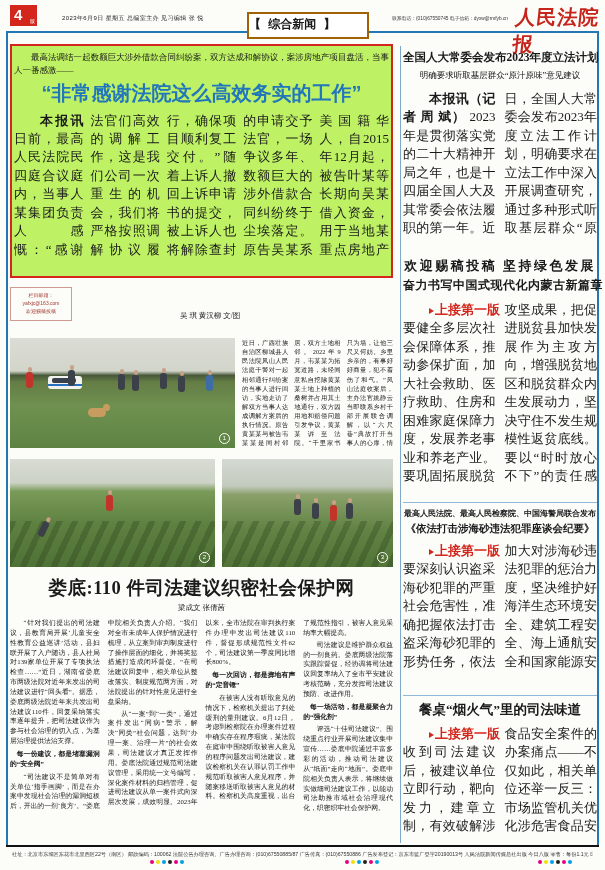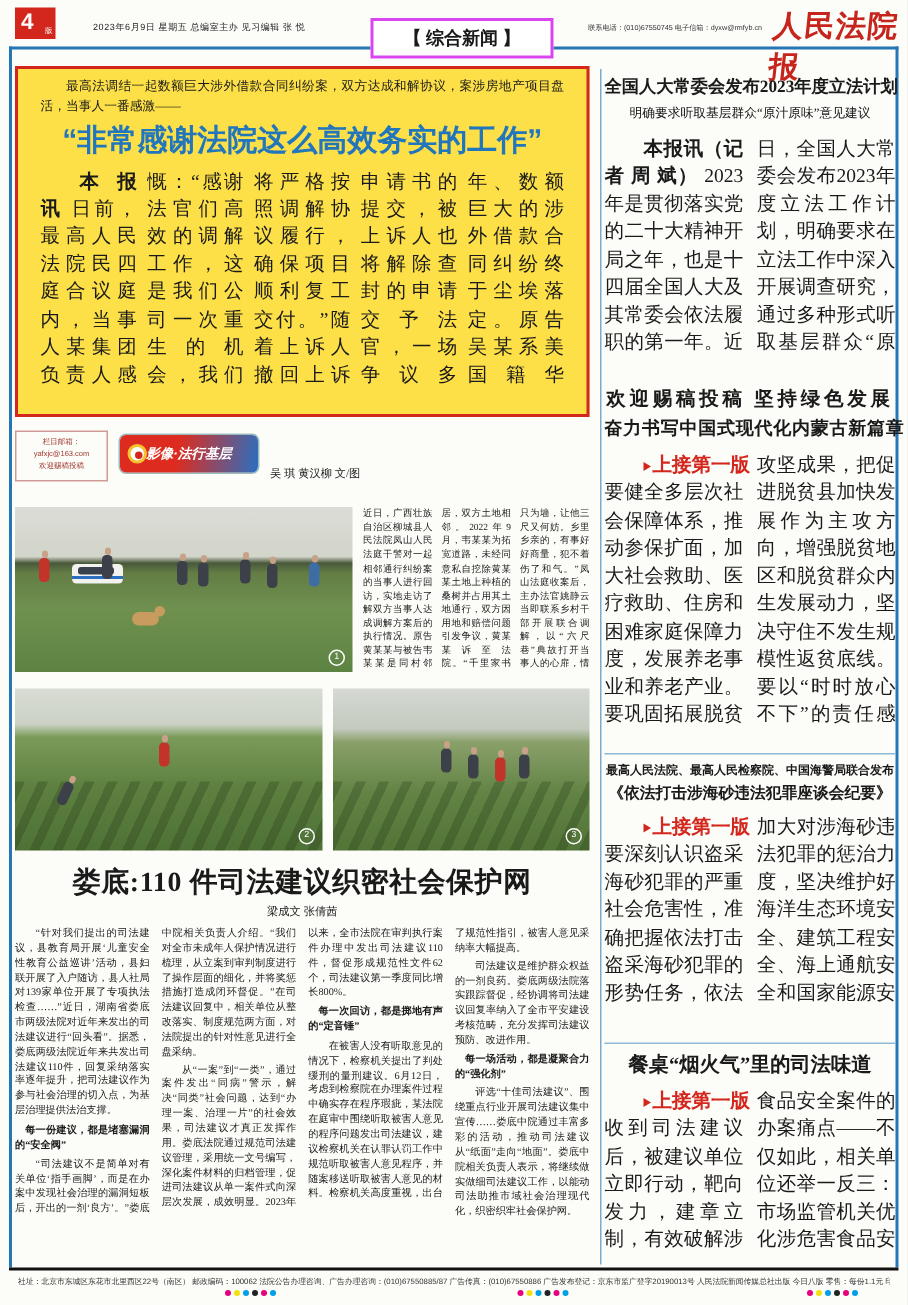--- a/index.html
+++ b/index.html
@@ -7,43 +7,43 @@
         font-family:"Liberation Serif","DejaVu Serif",serif;color:#1a1a1a;}
   .abs{position:absolute;}
   
   .pagenum{left:10px;top:5px;width:27px;height:21px;background:#d3261c;color:#fff;
            font-family:"Liberation Sans",sans-serif;}
   .pagenum b{position:absolute;left:4px;top:1px;font-size:15px;}
   .pagenum i{position:absolute;right:2px;bottom:2px;font-size:5px;font-style:normal;}
   .dateline{left:62px;top:14px;font-size:6px;color:#222;letter-spacing:.4px;
             font-family:"Liberation Sans",sans-serif;white-space:nowrap;}
   .sectionbox{left:247px;top:12px;width:118px;height:23px;line-height:23px;background:#fff;
-              border:2px solid #d946ef;text-align:center;font-size:12px;font-weight:bold;z-index:3;
-              font-family:Liberation Serif, serif;}
+              border:2px solid #a16207;font-size:12px;font-weight:bold;z-index:3;
+              font-family:Liberation Mono, monospace;}
   .contact{left:392px;top:15px;width:126px;font-size:4.8px;color:#333;white-space:nowrap;
            overflow:hidden;font-family:"Liberation Sans",sans-serif;}
   .masthead{left:514px;top:4px;font-size:20px;font-weight:bold;color:#c5251c;
             transform:skewX(-6deg);letter-spacing:1px;}
   .topline{left:6px;top:31px;width:593px;height:2px;background:#2476b4;}
   .vline{width:2px;background:#2476b4;top:31px;height:814px;}
   .vl-l{left:6px;} .vl-r{left:597px;}
   .vline-mid{left:400px;top:46px;width:1px;height:797px;background:#7fa9cc;}
   .sep{height:1px;background:#8fb8d8;}
   
   .bodytxt{font-size:13px;line-height:1.42;text-align:justify;text-indent:2em;overflow:hidden;}
   .cols2{column-count:2;column-gap:9px;}
   .cols4{column-count:4;column-gap:8px;}
   .cols5{column-count:5;column-gap:7px;}
   .intro{font-weight:bold;}
   .jump{color:#d3261c;font-weight:bold;white-space:nowrap;}
   .jump .arr{display:inline-block;width:0;height:0;border-top:3px solid transparent;
              border-bottom:3px solid transparent;border-left:5px solid #d3261c;margin-right:1px;}
   
   .leadbox{left:10px;top:44px;width:383px;height:234px;border:2px solid #d3261c;
-           box-sizing:border-box;padding:5px 15px;background:#fde047;}
+           box-sizing:border-box;padding:5px 2px;background:#bef264;}
   .kicker{font-size:8.5px;line-height:1.5;text-align:justify;text-indent:2em;}
   .leadline{margin:3px 0 5px;text-align:center;font-size:20px;font-weight:bold;color:#2176bc;
             font-family:"Liberation Sans","DejaVu Sans",sans-serif;white-space:nowrap;}
   .leadbody{height:150px;}
   
   .rt{left:403px;width:194px;}
   .h-serif{font-weight:bold;text-align:center;}
   .law-title{font-size:11.5px;white-space:nowrap;}
   .law-sub{font-size:8.5px;text-align:center;margin-top:5px;color:#111;}
   .nmg1{font-size:13px;letter-spacing:2.5px;white-space:nowrap;}
@@ -169,24 +169,20 @@
     <div class="bodytxt cols2" style="margin-top:6px;height:112px;">
       <span class="jump"><i class="arr"></i><span>上接第一版</span>&nbsp;</span>
       <span>收到司法建议后，被建议单位立即行动，靶向发力，建章立制，有效破解涉食品安全案件的办案痛点——不仅如此，相关单位还举一反三：市场监管机关优化涉危害食品安全案件的联动查处机制，基层市场监督管理所将辖区餐饮门店纳入常态化巡查范围，就群众反映集中的外卖卫生问题开展专项整治。一纸司法建议，让餐桌上的“烟火气”更加安心。下一步，法院将继续延伸审判职能，深化司法建议工作，以“小切口”做好基层治理“大文章”，让人民群众“舌尖上的安全”更有保障，真正品味到司法守护下的民生味道。</span>
     </div>
   </div>
 
   <div class="abs feature">
     <div class="mailbox">栏目邮箱：
 yafxjc@163.com
 欢迎赐稿投稿</div>
-    <div class="banner">
-      <span class="lens"></span>
-      <span>影像·法行基层</span>
-    </div>
     <div class="feat-byline">吴 琪 黄汉柳 文/图</div>
 
     <div class="photo ph1">
       <div class="car" style="left:38px;top:38px;"></div>
       <div class="person red" style="left:16px;top:34px;"></div>
       <div class="person" style="left:58px;top:32px;"></div>
       <div class="person" style="left:108px;top:36px;"></div>
       <div class="person" style="left:122px;top:37px;"></div>
       <div class="person" style="left:150px;top:35px;"></div>
       <div class="person" style="left:168px;top:38px;"></div>

